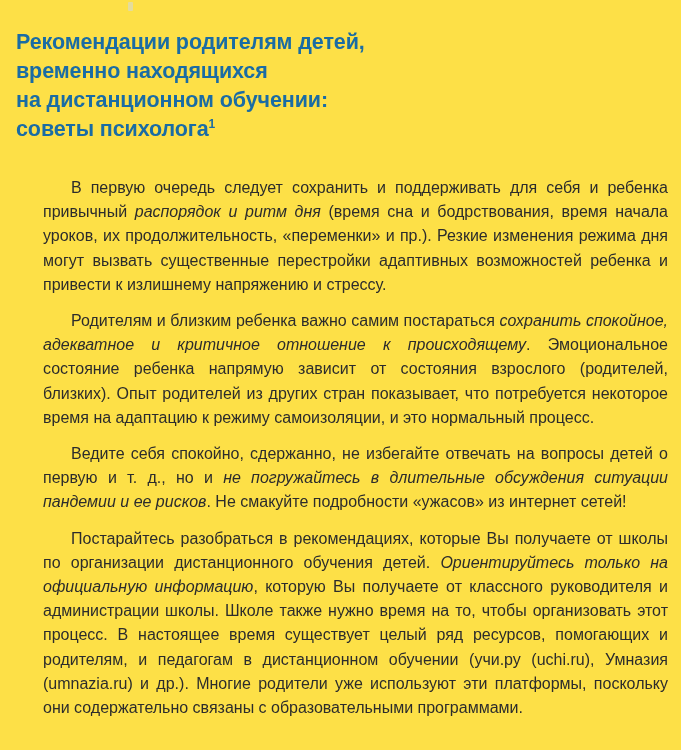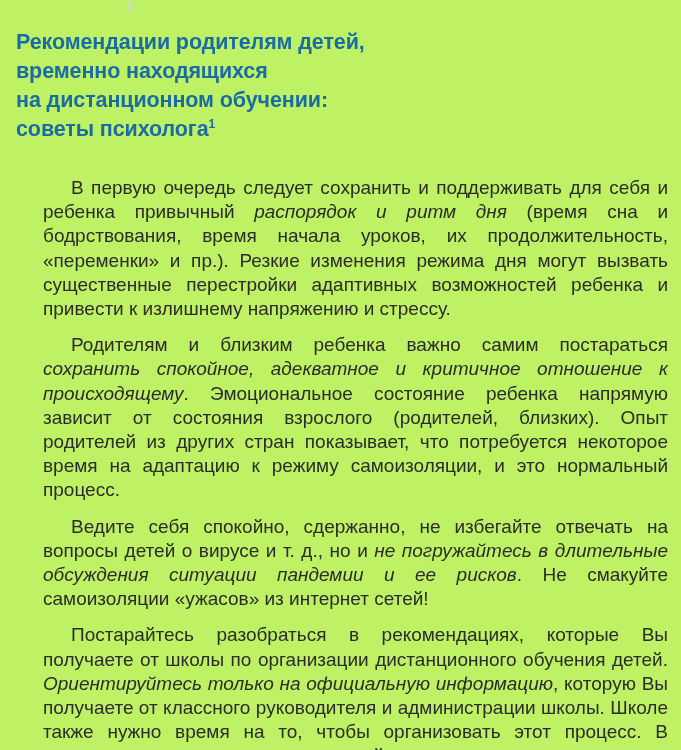--- a/index.html
+++ b/index.html
@@ -14,21 +14,21 @@
     font-family: "Liberation Sans", "DejaVu Sans", sans-serif;
     overflow: hidden;
     position: relative;
   }
 
   .page {
     width: 681px;
     height: 750px;
     box-sizing: border-box;
     position: relative;
-    background: #bef264;
+    background: #fde047;
   }
 
   
   .scan-artifact {
     position: absolute;
     left: 128px;
     top: 2px;
     width: 5px;
     height: 9px;
     background: #cfd9e2;
@@ -61,21 +61,21 @@
     left: 43px;
     top: 176px;
     width: 625px;
   }
 
   .para {
     margin: 0 0 12px 0;
     text-indent: 28px;
     text-align: justify;
     color: #2c2c2c;
-    font-size: 19px;
+    font-size: 16px;
     line-height: 24.2px;
     hyphens: manual;
     -webkit-hyphens: manual;
     word-spacing: 0px;
   }
   .para:last-child { margin-bottom: 12px; }
 
   .para i, .para em {
     font-style: italic;
   }
@@ -88,17 +88,17 @@
   <div class="scan-artifact"></div>
 
   <h1 class="doc-title"><span>Рекомендации родителям детей,
 временно находящихся
 на дистанционном обучении:
 советы психолога</span><span class="fn">1</span></h1>
 
   <div class="body-copy">
     <p class="para"><span>В первую очередь следует сохранить и поддерживать для себя и ре­бенка привычный </span><i>распорядок и ритм дня</i><span> (время сна и бодрствования, время начала уроков, их продолжительность, «переменки» и пр.). Рез­кие изменения режима дня могут вызвать существенные перестройки адаптивных возможностей ребенка и привести к излишнему напряжению и стрессу.</span></p>
     <p class="para"><span>Родителям и близким ребенка важно самим постараться </span><i>сохранить спокойное, адекватное и критичное отношение к происходящему</i><span>. Эмо­циональное состояние ребенка напрямую зависит от состояния взросло­го (родителей, близких). Опыт родителей из других стран показывает, что потребуется некоторое время на адаптацию к режиму самоизоляции, и это нормальный процесс.</span></p>
-    <p class="para"><span>Ведите себя спокойно, сдержанно, не избегайте отвечать на вопросы детей о вирусе и т. д., но и </span><i>не погружайтесь в длительные обсуждения ситуации пандемии и ее рисков</i><span>. Не смакуйте самоизоляции «ужасов» из интернет сетей!</span></p>
+    <p class="para"><span>Ведите себя спокойно, сдержанно, не избегайте отвечать на вопросы детей о первую и т. д., но и </span><i>не погружайтесь в длительные обсуждения ситуации пандемии и ее рисков</i><span>. Не смакуйте подробности «ужасов» из интернет сетей!</span></p>
     <p class="para"><span>Постарайтесь разобраться в рекомендациях, которые Вы получаете от школы по организации дистанционного обучения детей. </span><i>Ориентируй­тесь только на официальную информацию</i><span>, которую Вы получаете от классного руководителя и администрации школы. Школе также нужно время на то, чтобы организовать этот процесс. В настоящее время суще­ствует целый ряд ресурсов, помогающих и родителям, и педагогам в дис­танционном обучении (учи.ру (uchi.ru), Умназия (umnazia.ru) и др.). Многие родители уже используют эти платформы, поскольку они содержательно связаны с образовательными программами.</span></p>
   </div>
 
 </div>
 
 </body></html>

